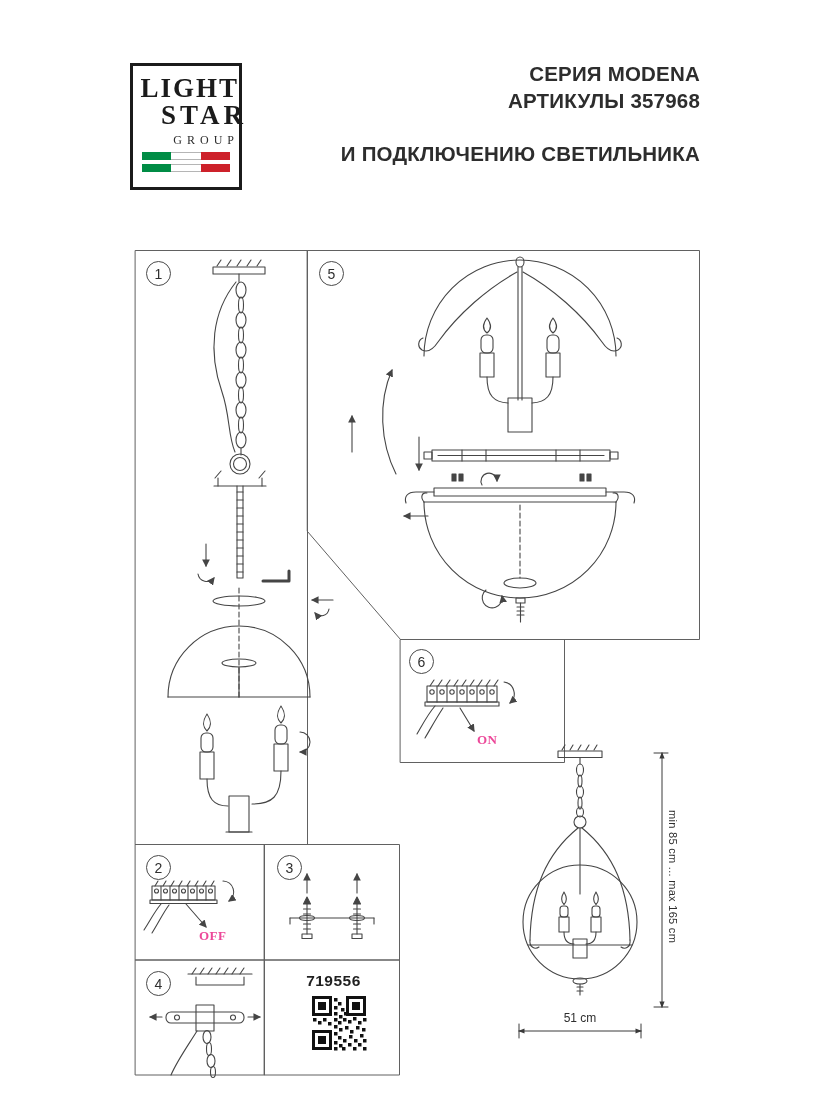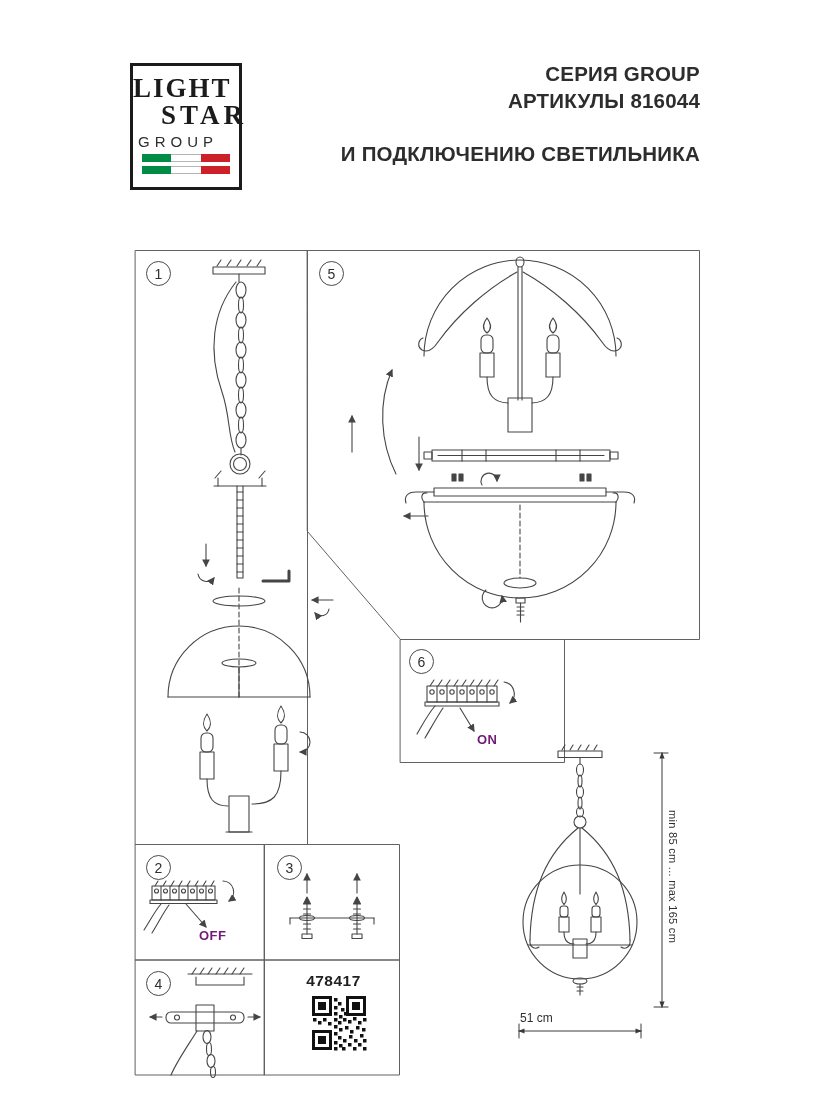--- a/index.html
+++ b/index.html
@@ -1,41 +1,41 @@
 <!DOCTYPE html>
 <html><head>
 <meta charset="utf-8">
 <style>
   * { margin:0; padding:0; box-sizing:border-box; }
   html,body { background:#ffffff; }
   body { font-family:"Liberation Sans", sans-serif; }
   .page { position:relative; width:826px; height:1108px; background:#ffffff; overflow:hidden; color:#2b2b2b; }
 
   
-  .logo-box { position:absolute; left:130px; top:63px; width:112px; height:127px; border:3px solid #1b1b1b; text-align:left; padding-top:9px; background:#fff; }
+  .logo-box { position:absolute; left:130px; top:63px; width:112px; height:127px; border:3px solid #1b1b1b; text-align:right; padding-top:9px; background:#fff; }
   .logo-light,.logo-star { font-family:"Liberation Serif", serif; font-weight:700; font-size:27px; line-height:27px; letter-spacing:2px; color:#1b1b1b; }
   .logo-star { letter-spacing:4px;margin-left:28px; }
-  .logo-group { font-size:15px; letter-spacing:5px; text-indent:5px; color:#2d2d2d; margin-top:4px; font-weight:400; }
+  .logo-group { font-size:12px; letter-spacing:5px; text-indent:5px; color:#2d2d2d; margin-top:4px; font-weight:400;font-family:Liberation Serif, serif; }
   .flag-row { width:88px; height:8px; margin:4px auto 0; display:flex; }
   .flag-row .g { flex:1; background:#008c45; }
   .flag-row .w { flex:1; background:#ffffff; border-top:1px solid #b5b5b5; border-bottom:1px solid #b5b5b5; }
   .flag-row .r { flex:1; background:#cd212a; }
 
   
   .titles { position:absolute; top:60px; right:126px; text-align:right; font-weight:700; font-size:20.5px; line-height:27px; color:#2d2d2d; letter-spacing:0.2px; }
   .titles .sp { height:26px; }
 
   
   svg.diagram { position:absolute; left:0; top:0; }
 
   .badge { position:absolute; width:25px; height:25px; border:1.4px solid #4a4a4a; border-radius:50%; display:flex; align-items:center; justify-content:center; font-size:14px; color:#2f2f2f; background:#fff; }
-  .switch-label { position:absolute; font-weight:700; font-size:13px; color:#701a75; letter-spacing:0.5px; }
+  .switch-label { position:absolute; font-weight:700; font-size:13px; color:#ec4899; letter-spacing:0.5px;font-family:Liberation Serif, serif; }
   .article-code { position:absolute; left:267px; top:972px; width:133px; text-align:center; font-weight:700; font-size:15.5px; letter-spacing:0.5px; color:#1f1f1f; }
   .dim-v { position:absolute; left:667px; top:810px; writing-mode:vertical-rl; font-size:11px; color:#2e2e2e; letter-spacing:0.3px; white-space:nowrap; }
-  .dim-h { position:absolute; left:520px; top:1011px; width:120px; font-size:12px; color:#2e2e2e; }
+  .dim-h { position:absolute; left:520px; top:1011px; width:120px; text-align:center; font-size:12px; color:#2e2e2e; }
   .qr { position:absolute; left:311px; top:995px; width:56px; height:56px; }
 </style>
 </head>
 <body>
 
 <div class="page">
 
   <div class="logo-box">
     <div class="logo-light">LIGHT</div>
     <div class="logo-star">STAR</div>
@@ -46,22 +46,22 @@
         <span class="r"></span>
       </div>
     <div class="flag-row">
         <span class="g"></span>
         <span class="w"></span>
         <span class="r"></span>
       </div>
   </div>
 
   <div class="titles">
-    <div>СЕРИЯ GROUP</div>
-    <div>АРТИКУЛЫ 816044</div>
+    <div>СЕРИЯ MODENA</div>
+    <div>АРТИКУЛЫ 357968</div>
     <div class="sp"></div>
     <div>И ПОДКЛЮЧЕНИЮ СВЕТИЛЬНИКА</div>
   </div>
 
   <svg class="diagram" width="826" height="1108" viewBox="0 0 826 1108">
     <defs>
       <marker id="ah" viewBox="0 0 10 10" refX="8.5" refY="5" markerWidth="7" markerHeight="7" orient="auto-start-reverse">
         <path d="M0,0 L10,5 L0,10 Z" fill="#454545"></path>
       </marker>
       <marker id="dim" viewBox="0 0 10 10" refX="8.5" refY="5" markerWidth="6.5" markerHeight="6.5" orient="auto-start-reverse">
@@ -346,21 +346,21 @@
   <div class="badge" style="left:277px;top:855px">
       <span>3</span>
     </div>
   <div class="badge" style="left:146px;top:971px">
       <span>4</span>
     </div>
 
   <div class="switch-label" style="left:477px;top:732px">ON</div>
   <div class="switch-label" style="left:199px;top:928px">OFF</div>
 
-  <div class="article-code">478417</div>
+  <div class="article-code">719556</div>
   <div class="qr">
     <svg width="56" height="56" viewBox="0 0 56 56">
       <g fill="none" stroke="#111" stroke-width="3">
         <rect x="2.5" y="2.5" width="17" height="17"></rect>
         <rect x="36.5" y="2.5" width="17" height="17"></rect>
         <rect x="2.5" y="36.5" width="17" height="17"></rect>
       </g>
       <g fill="#111">
         <rect x="7" y="7" width="8" height="8"></rect>
           <rect x="41" y="7" width="8" height="8"></rect>

